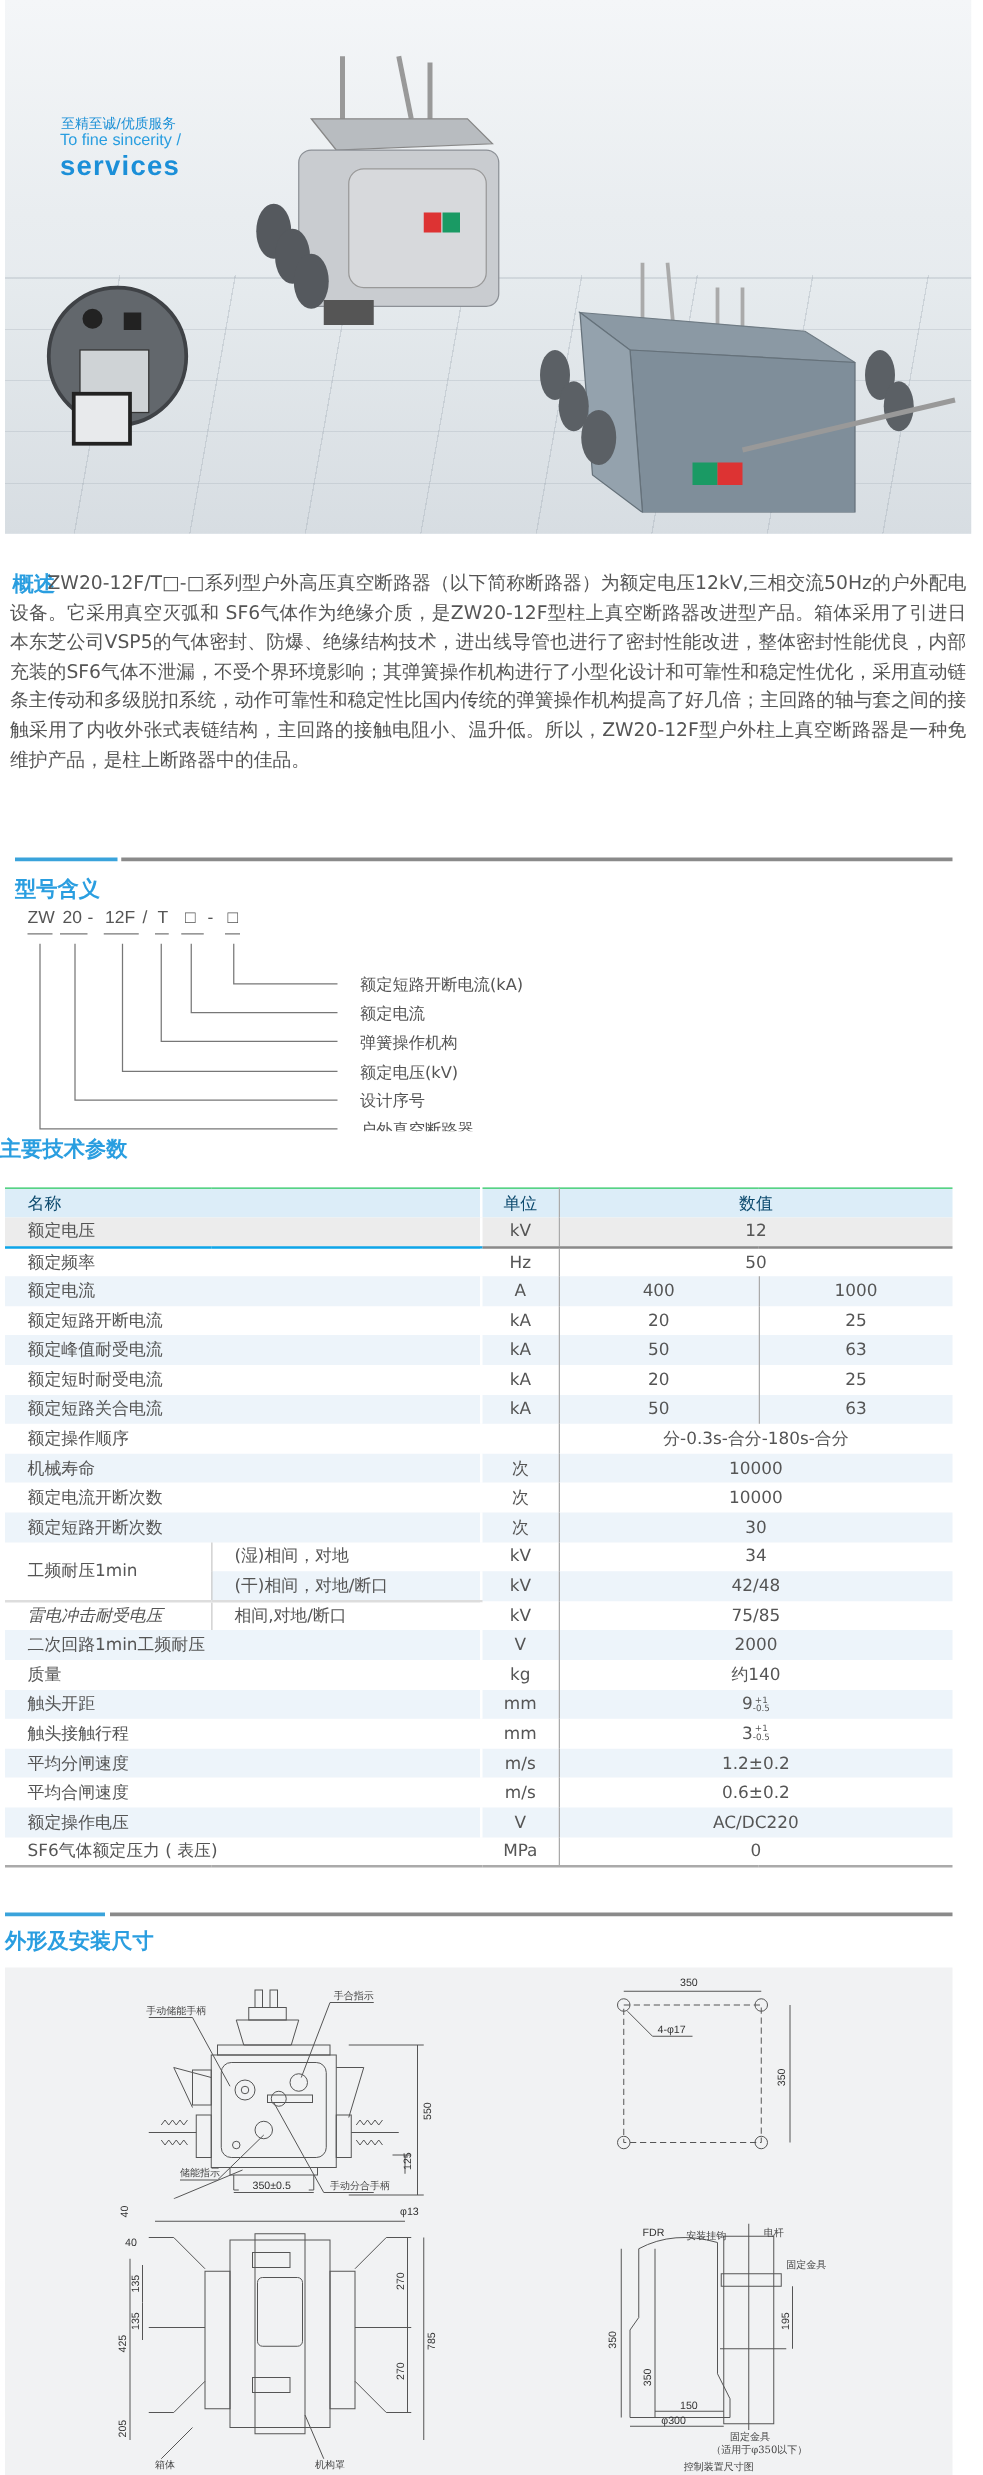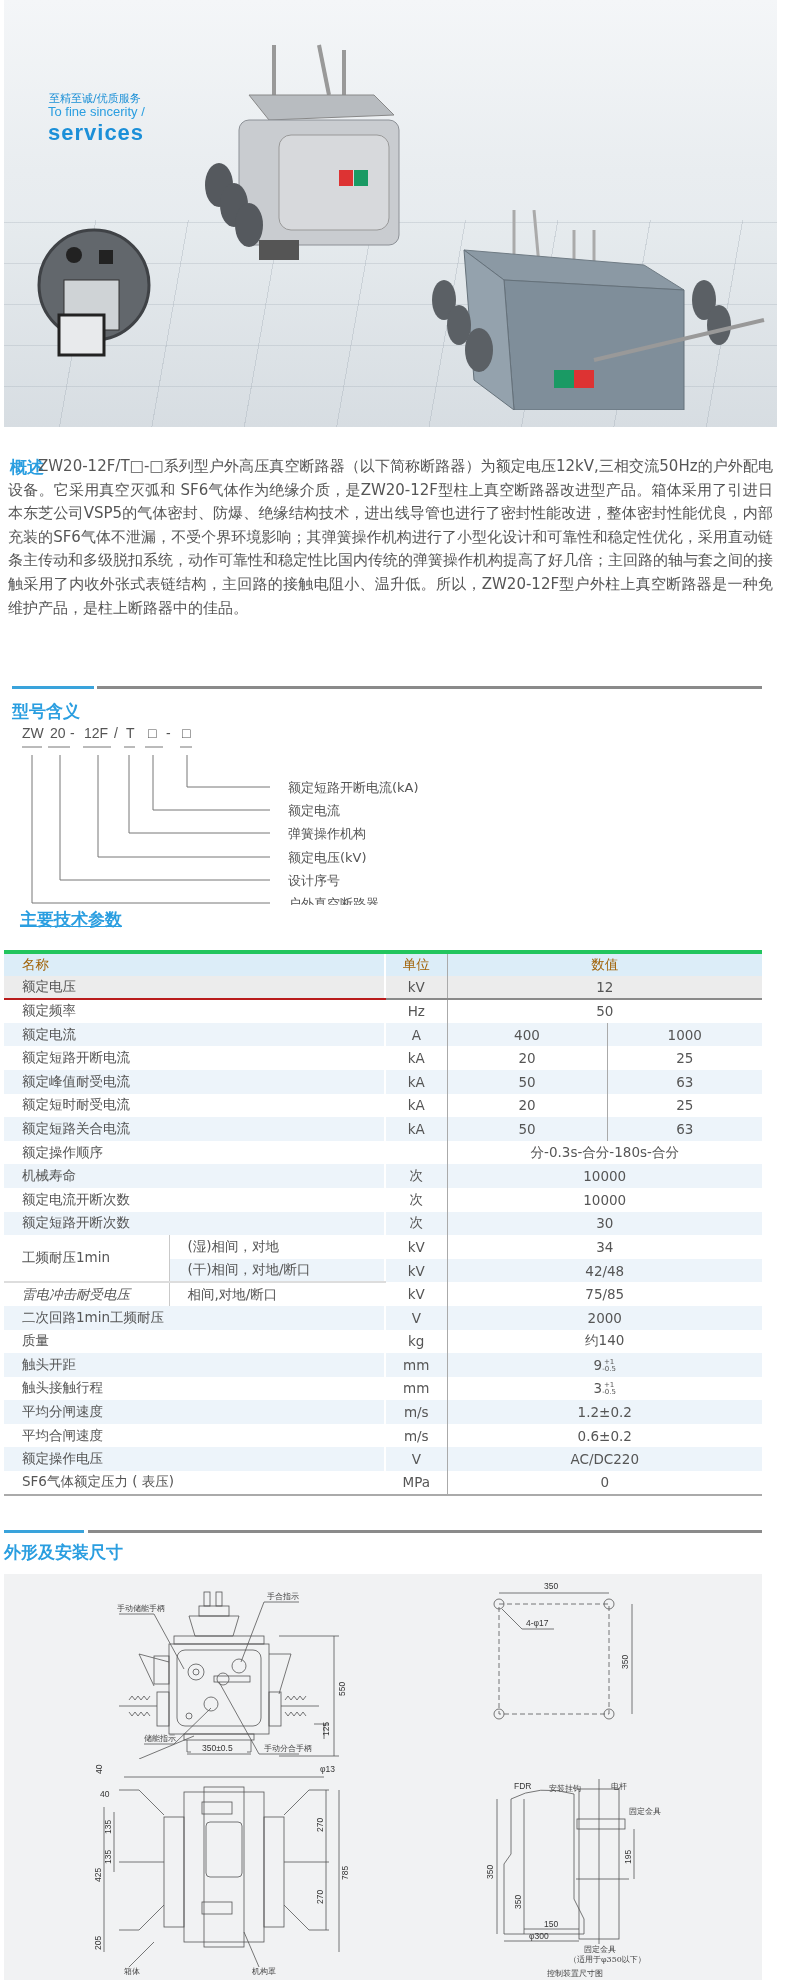--- a/index.html
+++ b/index.html
@@ -20,24 +20,24 @@
 
   .para { position: absolute; left: 8px; width: 765px; font-size: 15px; line-height: 23.6px; color: #555; text-align: justify; }
   .para p { text-indent: 2em; }
 
   .model { position: absolute; left: 10px; top: 725px; width: 560px; height: 180px; margin-left: 10px; }
   .model .code { position: absolute; top: 0; font-size: 14px; color: #555; font-family: "Liberation Sans", sans-serif; }
   .model .desc { position: absolute; left: 268px; font-size: 13px; color: #555; }
 
   table.spec { position: absolute; left: 4px; top: 950px; width: 758px; border-collapse: collapse; font-size: 13.5px; color: #555; }
   table.spec td { height: 23.6px; padding: 0; vertical-align: middle; }
-  table.spec tr.hdr td { background: #dcedf8; border-top: 4px solid #22c55e; color: #a16207; }
+  table.spec tr.hdr td { background: #dcedf8; border-top: 1px solid #22c55e; color: #0c4a6e; }
   table.spec tr.alt td { background: #edf4fa; }
   table.spec tr.first td { background: #ececec; }
-  table.spec tr.first td.c-name { border-bottom: 2px solid #b91c1c; }
+  table.spec tr.first td.c-name { border-bottom: 2px solid #0ea5e9; }
   table.spec tr.first td.c-unit, table.spec tr.first td.c-val { border-bottom: 2px solid #8a8a8a; }
   table.spec tr.last td { border-bottom: 2px solid #aaa; }
   td.c-name { padding-left: 18px !important; width: 381px; }
   td.c-name.split { width: 165px; }
   td.c-sub { width: 216px; padding-left: 18px !important; border-left: 1px solid #c9c9c9; }
   td.c-unit { width: 62px; text-align: center; border-left: 2px solid #fff; border-right: 1px solid #aaa; }
   td.c-val { text-align: center; }
   td.c-val.l { width: 160px; border-right: 1px solid #aaa; }
   td.c-val.r { width: 155px; }
 
@@ -139,21 +139,21 @@
     </g>
   </svg>
   <span class="desc" style="top:54px;">额定短路开断电流(kA)</span>
   <span class="desc" style="top:77px;">额定电流</span>
   <span class="desc" style="top:100px;">弹簧操作机构</span>
   <span class="desc" style="top:124px;">额定电压(kV)</span>
   <span class="desc" style="top:147px;">设计序号</span>
   <span class="desc" style="top:170px; height:10px; overflow:hidden;">户外真空断路器</span>
 </div>
 
-<div class="sec-title" style="top:908px; left:20px;text-decoration:underline;">主要技术参数</div>
+<div class="sec-title" style="top:908px; left:0;">主要技术参数</div>
 
 <table class="spec">
   <tbody>
       <tr class="hdr">
     <td class="c-name" colspan="2">名称</td>
     <td class="c-unit">单位</td>
     <td class="c-val" colspan="2">数值</td>
   </tr>
   <tr class="first">
     <td class="c-name" colspan="2">额定电压</td>

